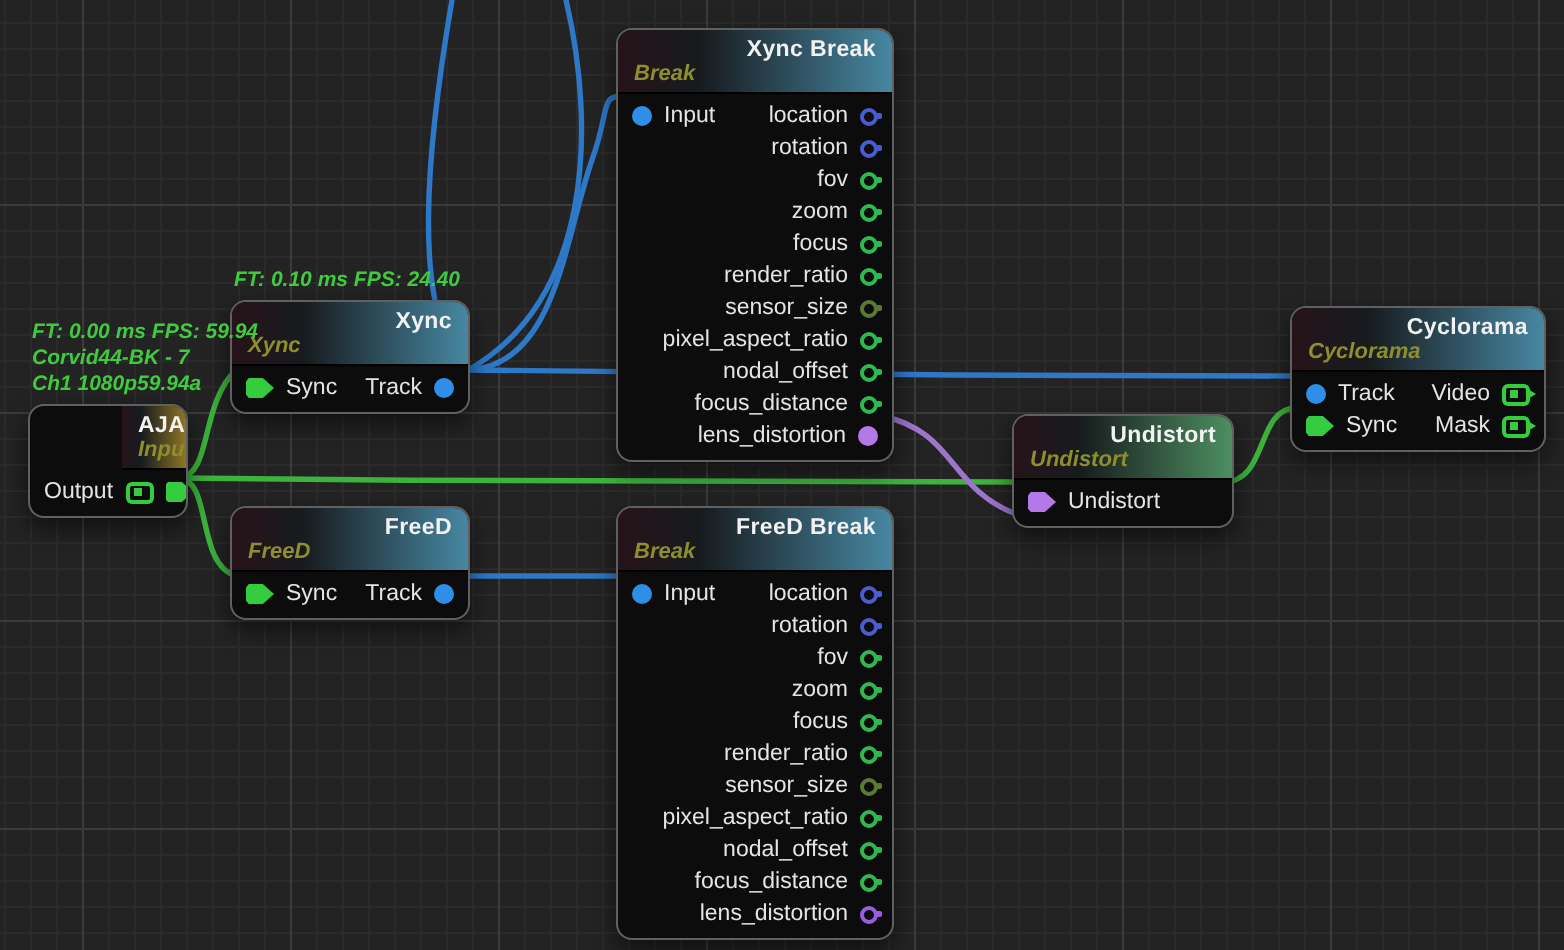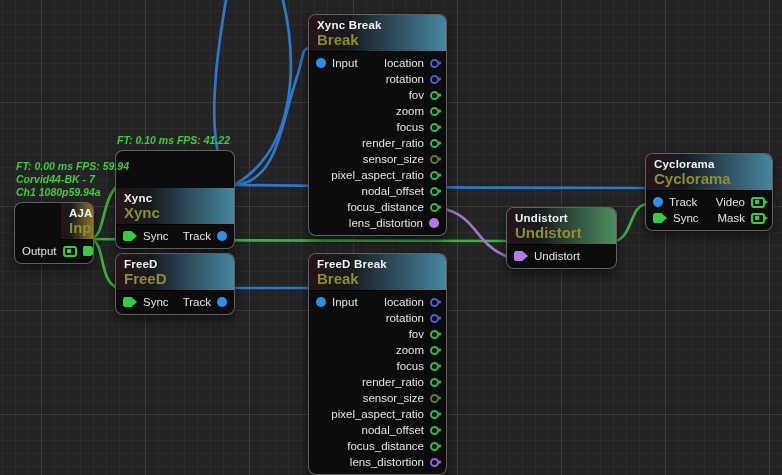--- a/index.html
+++ b/index.html
@@ -16,22 +16,22 @@
     background-position:41px -2px,41px -2px,2px 11px,2px 11px;
   }
   #wires{position:absolute;left:0;top:0;z-index:1;}
   #wires path{fill:none;stroke-width:2.7;stroke-linecap:round;}
   .node{
     position:absolute;z-index:2;background:#0c0c0c;
     border:1px solid rgba(165,165,165,.55);border-radius:8px;
     box-shadow:0 5px 12px rgba(0,0,0,.55);overflow:hidden;
   }
   .hdr{padding:4px 8px 3px 8px;border-bottom:1px solid #000;}
-  .title{font-size:11.5px;font-weight:bold;color:#f2f2f2;letter-spacing:.2px;}
-  .subtitle{font-size:15px;font-weight:bold;color:#8e8e2c;margin-top:0px;}
+  .title{font-size:11.5px;font-weight:bold;color:#f2f2f2;letter-spacing:.2px;text-align:right;}
+  .subtitle{font-size:11px;font-weight:bold;font-style:italic;color:#8e8e2c;margin-top:0px;}
   .body{padding:3px 0 4px 0;}
   .row{display:flex;align-items:center;height:16px;padding:0 7px;}
   .pg{display:flex;align-items:center;gap:6px;}
   .sp{flex:1;}
   .plabel{font-size:11.5px;color:#e4e4e4;white-space:nowrap;}
   .port{display:inline-block;flex:none;position:relative;}
   .port.circle{width:10px;height:10px;border-radius:50%;background:var(--c);}
   .port.ring{width:9px;height:9px;border-radius:50%;border:2px solid var(--c);box-sizing:border-box;}
   .port.ring::after{content:'';position:absolute;right:-4px;top:50%;transform:translateY(-50%);
     width:3px;height:3px;background:var(--c);border-radius:1px;}
@@ -80,40 +80,40 @@
           </div>
         </div>
       </div>
     </div>
     <div class="info" style="left: 16px; top: 160px;">
       <div>FT: 0.00 ms FPS: 59.94</div>
       <div>Corvid44-BK - 7</div>
       <div>Ch1 1080p59.94a</div>
     </div>
     <div class="node" style="left: 115px; top: 150px; width: 118px;">
-      <div class="hdr" style="background: linear-gradient(90deg, rgb(38, 19, 26) 0%, rgb(23, 27, 30) 30%, rgb(71, 135, 162) 100%); margin-top: 37px;">
+      <div class="hdr" style="background: linear-gradient(90deg, rgb(38, 19, 26) 0%, rgb(23, 27, 30) 30%, rgb(71, 135, 162) 100%);">
         <div class="title">Xync</div>
         <div class="subtitle">Xync</div>
       </div>
       <div class="body">
         <div class="row">
           <div class="pg">
             <span class="port pent" style="--c: #35cd3f;"></span>
             <span class="plabel">Sync</span>
           </div>
           <div class="sp"></div>
           <div class="pg">
             <span class="plabel">Track</span>
             <span class="port circle" style="--c: #2f8fe8;"></span>
           </div>
         </div>
       </div>
     </div>
     <div class="info" style="left: 117px; top: 134px;">
-      <div>FT: 0.10 ms FPS: 41.22</div>
+      <div>FT: 0.10 ms FPS: 24.40</div>
     </div>
     <div class="node" style="left: 115px; top: 253px; width: 118px;">
       <div class="hdr" style="background: linear-gradient(90deg, rgb(38, 19, 26) 0%, rgb(23, 27, 30) 30%, rgb(71, 135, 162) 100%);">
         <div class="title">FreeD</div>
         <div class="subtitle">FreeD</div>
       </div>
       <div class="body">
         <div class="row">
           <div class="pg">
             <span class="port pent" style="--c: #35cd3f;"></span>

